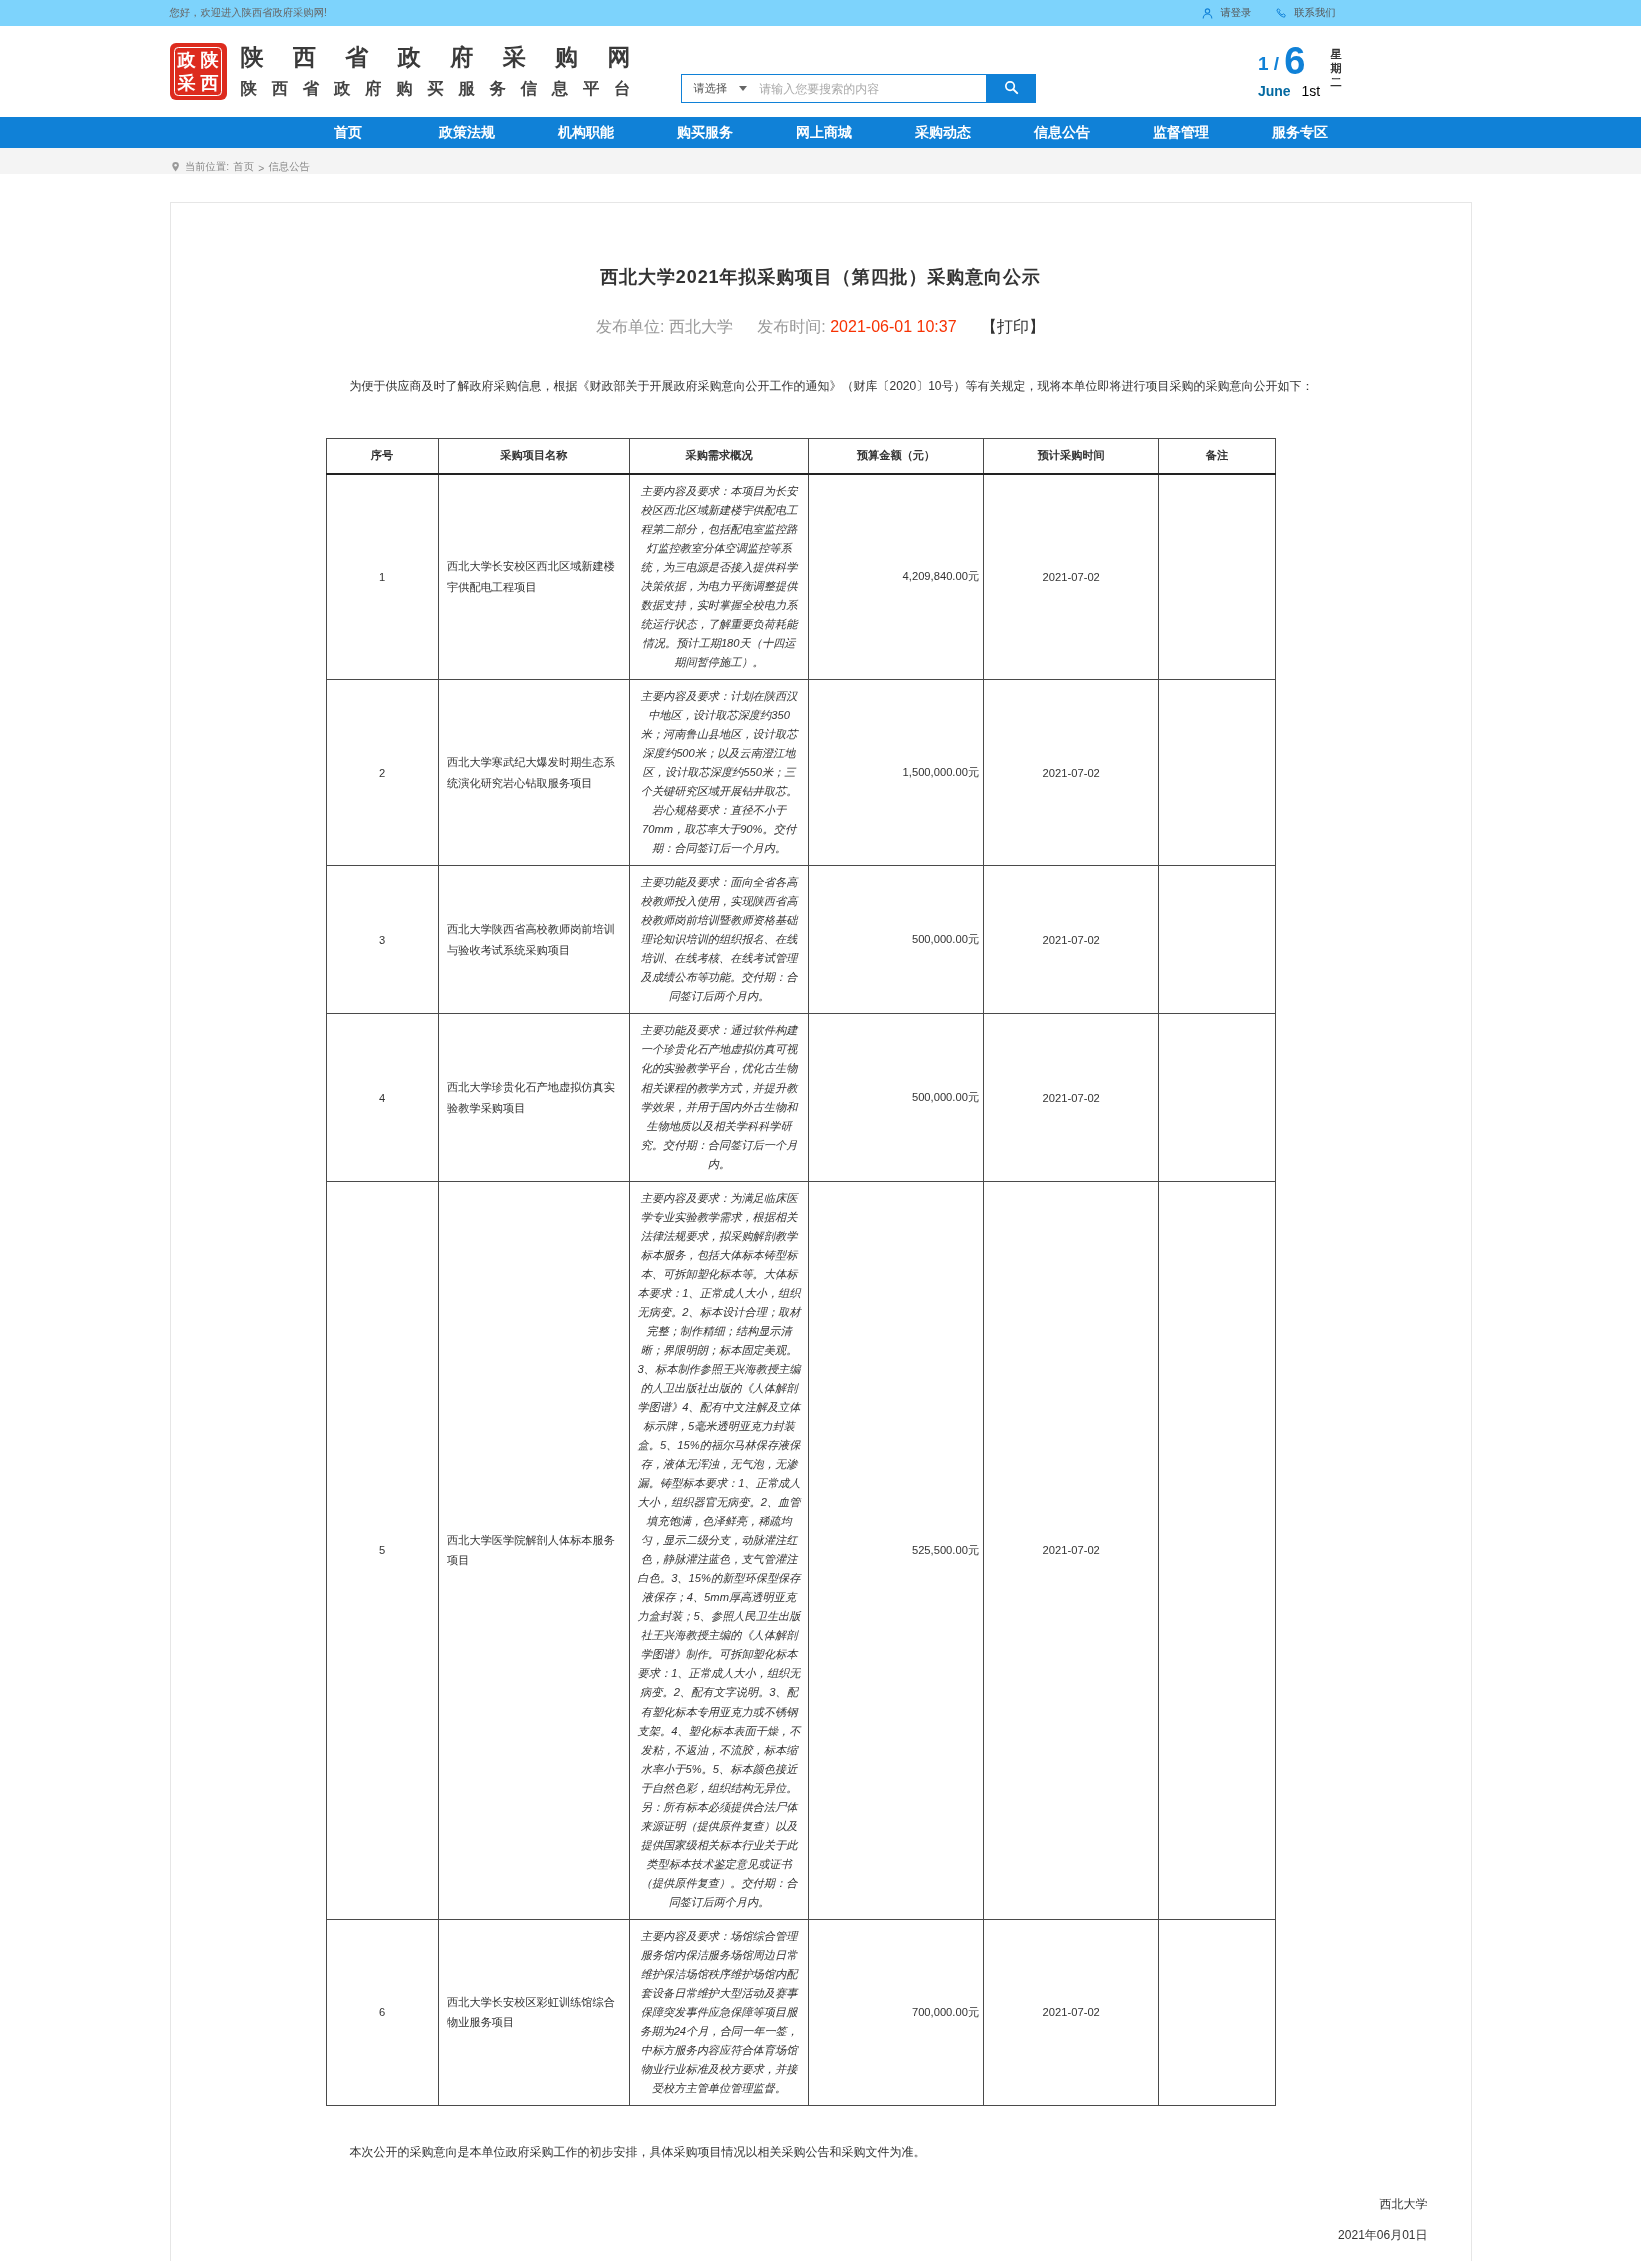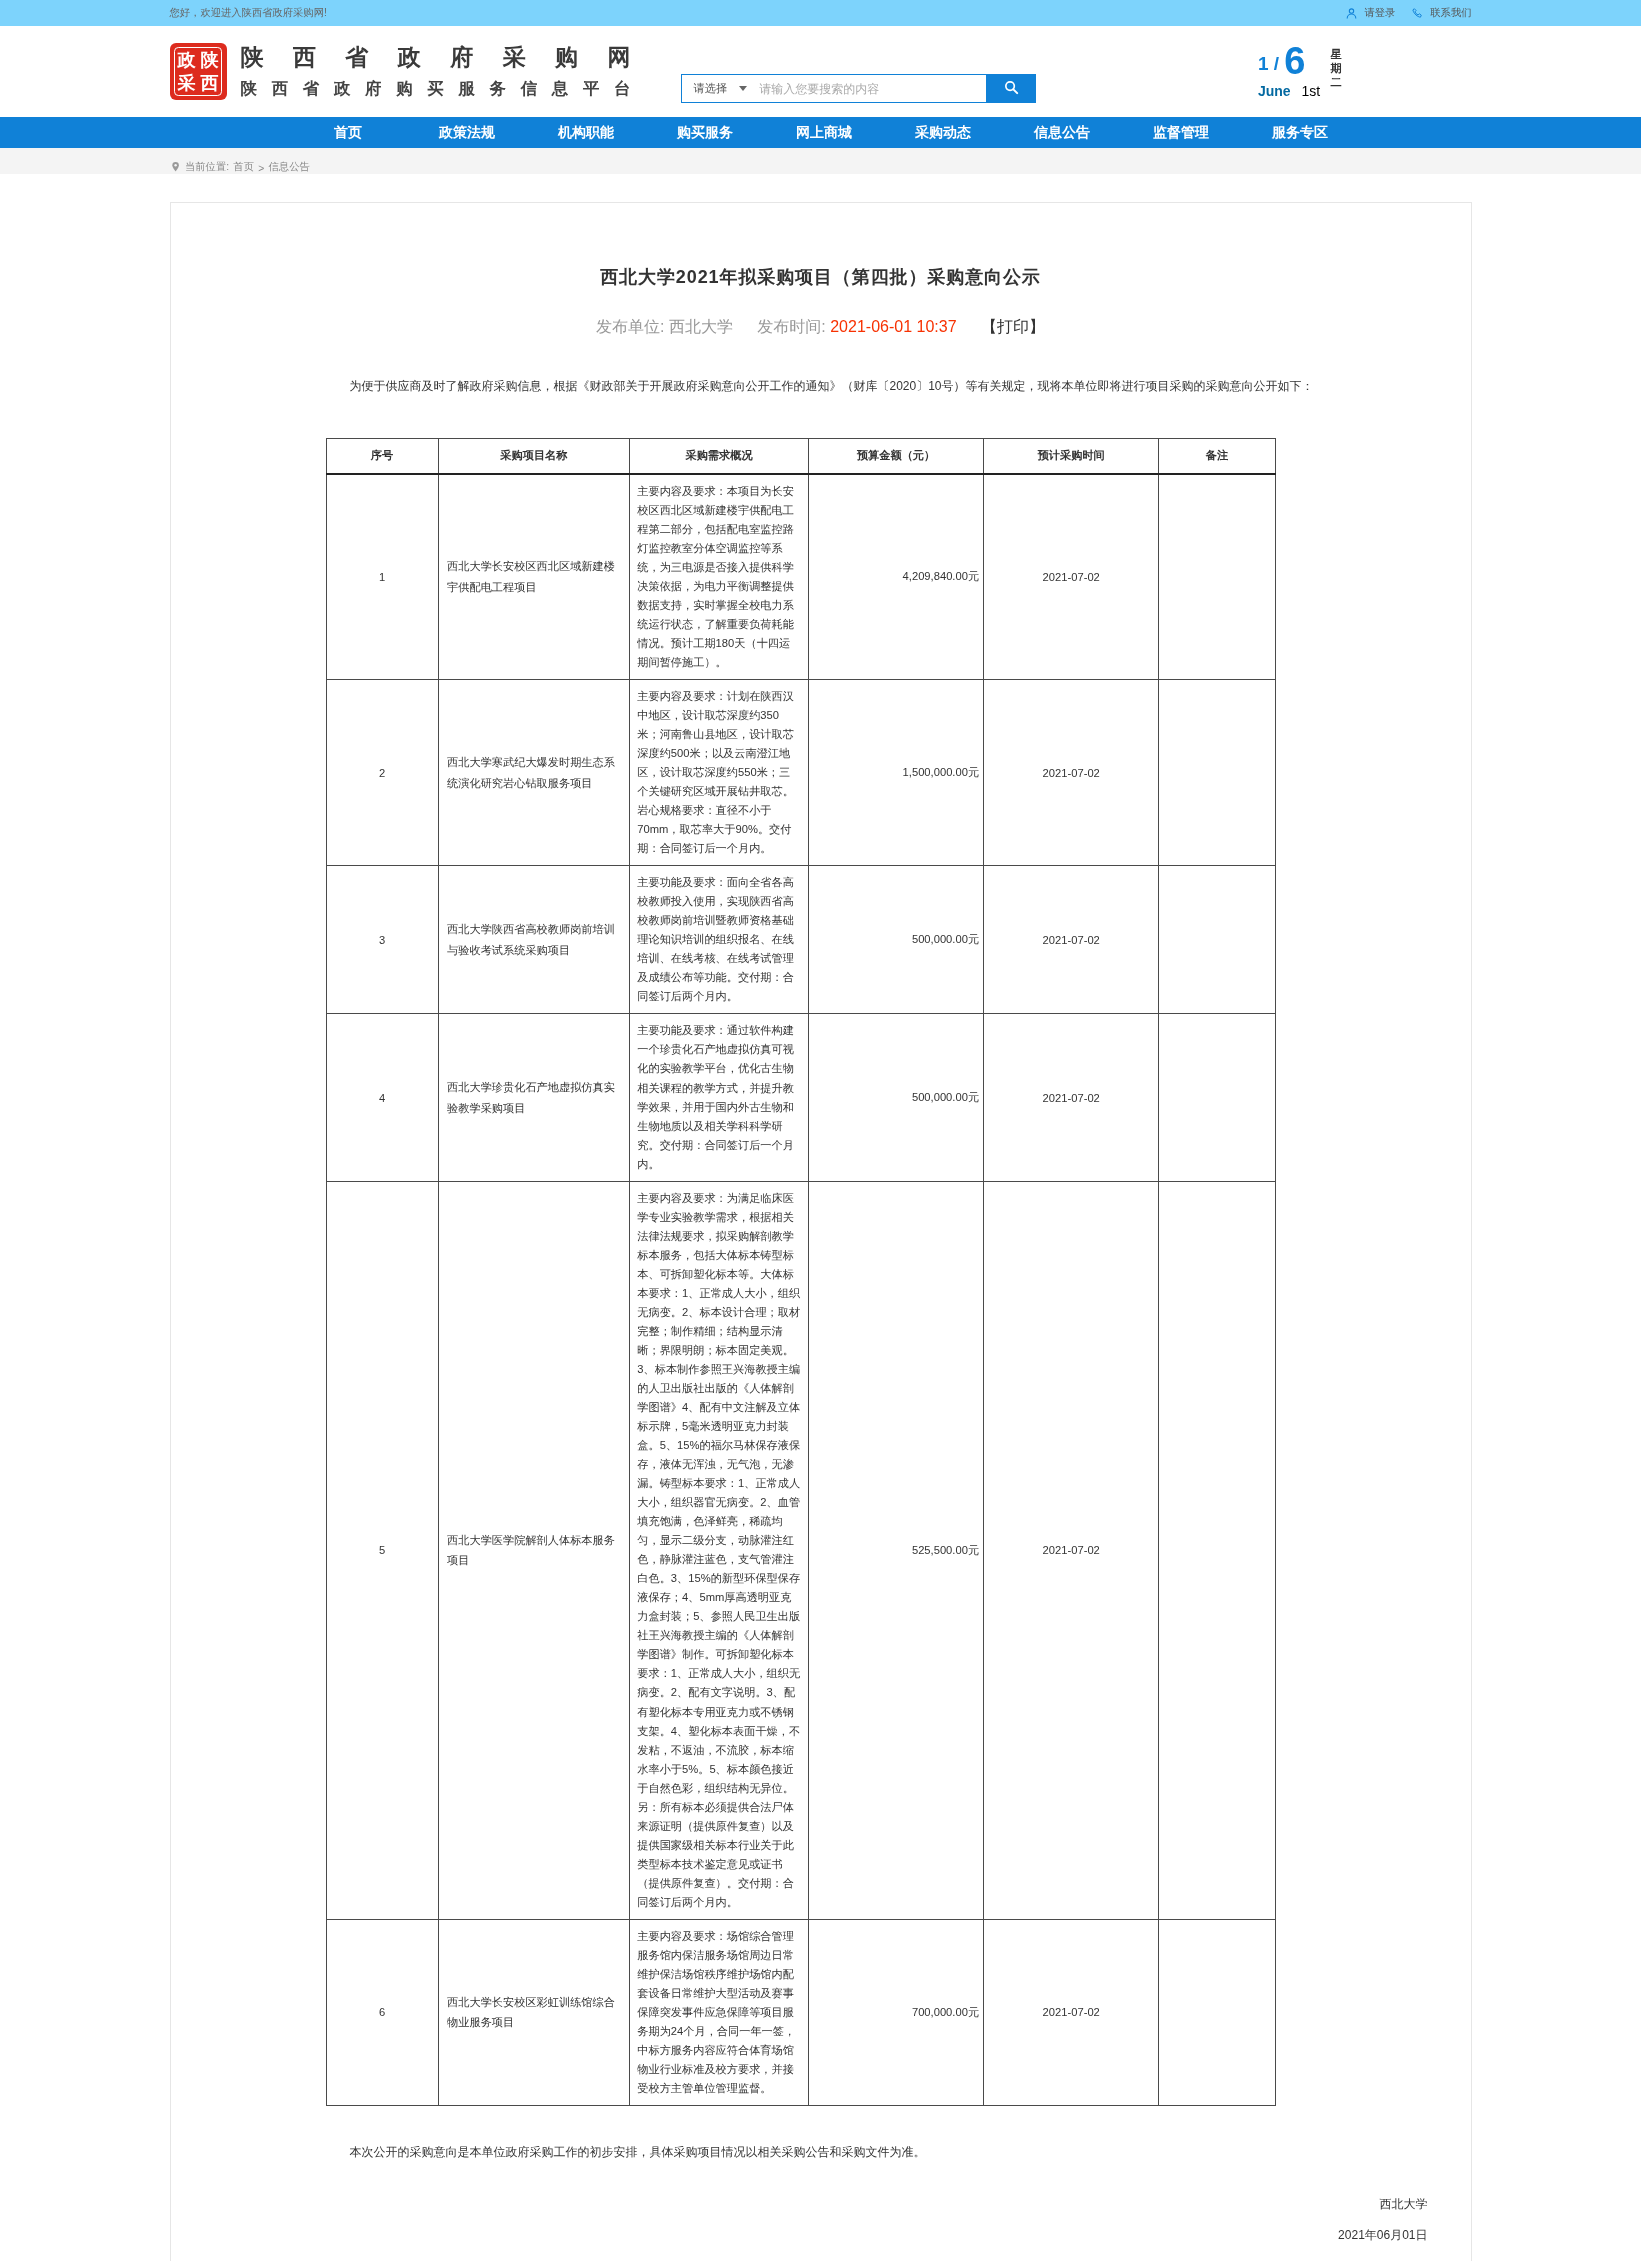--- a/index.html
+++ b/index.html
@@ -2,21 +2,21 @@
 <html style="font-size:14px"><head>
 <meta charset="utf-8">
 <style>
   * { box-sizing: border-box; }
   html,body { margin:0; padding:0; background:#fff; font-family:"Liberation Sans","DejaVu Sans",sans-serif; color:#333; }
   .container { width:1302px; margin:0 auto; position:relative; }
 
   
   .topbar { height:26px; background:#7dd3fc; font-size:10.3px; color:#666; }
   .topbar .container { display:flex; align-items:center; height:26px; }
-  .topbar-right { margin-left:auto; display:flex; align-items:center; gap:16px; }
+  .topbar-right { margin-left:auto; margin-right:136px; display:flex; align-items:center; gap:24px; }
   .top-link { display:flex; align-items:center; gap:6px; color:#555; cursor:pointer; }
   .top-link svg { display:block; }
 
   
   .header { background:#fff; height:91px; }
   .header .container { display:flex; align-items:center; height:91px; }
   .logo-box { width:57px; height:57px; background:#dd2b1e; border-radius:6px; padding:4.3px; flex:0 0 auto; }
   .logo-inner { width:100%; height:100%; border:1.7px solid #fff; border-radius:4.3px; display:grid; grid-template-columns:1fr 1fr; align-items:center; justify-items:center; }
   .logo-inner span { color:#fff; font-weight:bold; font-size:18px; line-height:1; }
   .titles { margin-left:14px; }
@@ -55,21 +55,21 @@
   .art-meta .red { color:#f73102; }
   .art-meta .print { color:#333; cursor:pointer; }
   .content-narrow { margin:0 119px; }
   .intro, .closing { font-size:12px; line-height:2.55; color:#333; text-indent:2em; margin-top:33px; }
 
   table.purchase { border-collapse:collapse; width:96%; margin-top:36px; table-layout:fixed; }
   table.purchase th, table.purchase td { border:0.9px solid #4a4a4a; font-size:11.2px; color:#333; vertical-align:middle; }
   table.purchase th { font-weight:bold; padding:9.5px 3.4px; border-bottom:2.6px solid #222; }
   td.c-no { text-align:center; }
   td.c-name { text-align:left; padding:7px 8.6px; line-height:1.85; }
-  td.c-sum { text-align:left; padding:7px 7px; line-height:1.7; }
+  td.c-sum { text-align:center; padding:7px 7px; line-height:1.7;font-style:italic; }
   td.c-amt { text-align:right; padding:7px 4.3px; }
   td.c-time { text-align:center; }
   td.c-note { }
 
   .closing { margin-top:31px; }
   .signature { text-align:right; font-size:12px; color:#333; margin-top:28px; padding-right:7px; }
   .sign-date { text-align:right; font-size:12px; color:#333; margin-top:14px; padding-right:7px; }
 </style>
 </head>
 <body>

